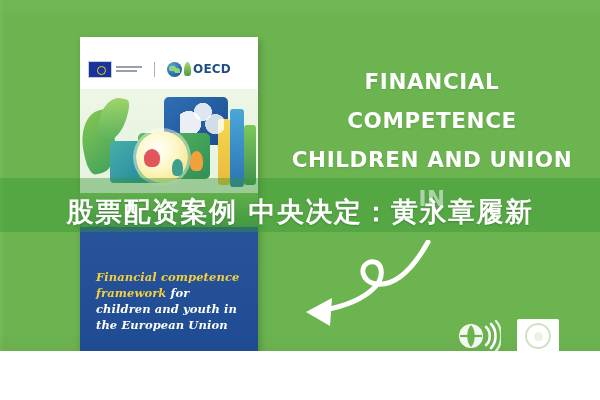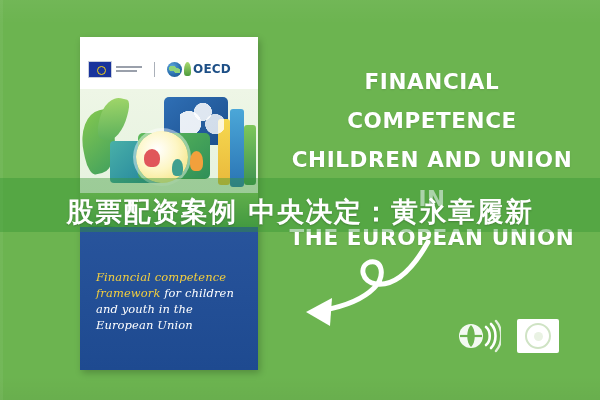--- a/index.html
+++ b/index.html
@@ -3,21 +3,21 @@
 <meta charset="utf-8">
 <style>
   html, body {
     margin: 0;
     padding: 0;
     background: #ffffff;
   }
   #stage {
     position: relative;
     width: 600px;
-    height: 400px;
+    height: 351px;
     overflow: hidden;
     background: #6cb450;
     font-family: "Liberation Sans", sans-serif;
   }
 
   
   .bg-texture {
     position: absolute;
     inset: 0;
     background:
@@ -247,21 +247,21 @@
     right: 0;
     top: 190px;
     bottom: 0;
     background: linear-gradient(180deg, #28549c 0%, #1e4a90 100%);
     padding: 42px 16px 0 16px;
     box-sizing: border-box;
   }
   .booklet-title {
     font-family: "DejaVu Serif", serif;
     font-style: italic;
-    font-weight: 400;
+    font-weight: 700;
     font-size: 11.5px;
     line-height: 16px;
     letter-spacing: 0.1px;
   }
   .bt-yellow { color: #f4cf3e; }
   .bt-white  { color: #ffffff; }
 
   
   .headline {
     position: absolute;
@@ -397,21 +397,20 @@
     <div class="booklet-blue">
       <div class="booklet-title">
         <span class="bt-yellow">Financial competence framework</span><span class="bt-white"> for children and youth in the European Union</span>
       </div>
     </div>
   </div>
 
   <div class="headline">
     <div>FINANCIAL COMPETENCE</div>
     <div>CHILDREN AND UNION IN</div>
-    <div>THE EUROPEAN UNION</div>
   </div>
 
   <svg class="arrow" viewBox="0 0 150 110">
     <path d="M140 2 C 122 34, 104 46, 88 44 C 74 42, 70 26, 82 22 C 94 19, 98 36, 86 48
              C 76 58, 58 66, 36 70" fill="none" stroke="#ffffff" stroke-width="5" stroke-linecap="round"></path>
     <path d="M18 72 L 44 58 L 42 86 Z" fill="#ffffff"></path>
   </svg>
 
   <div class="icon-row">
     <svg class="icon-broadcast" viewBox="0 0 46 40">

